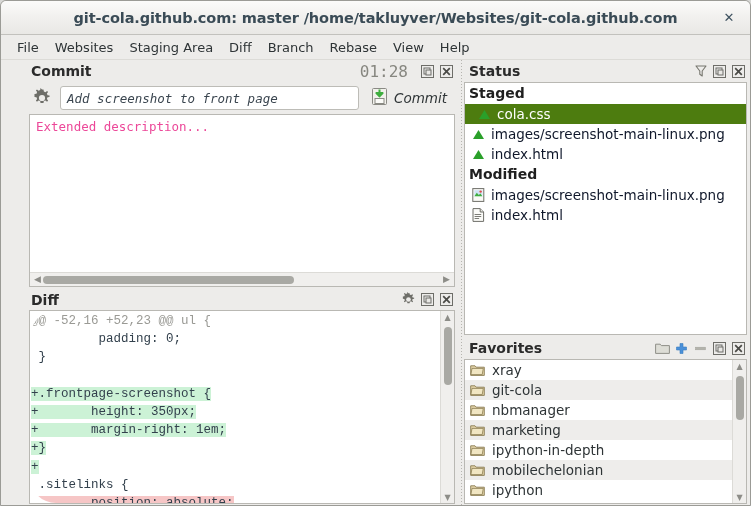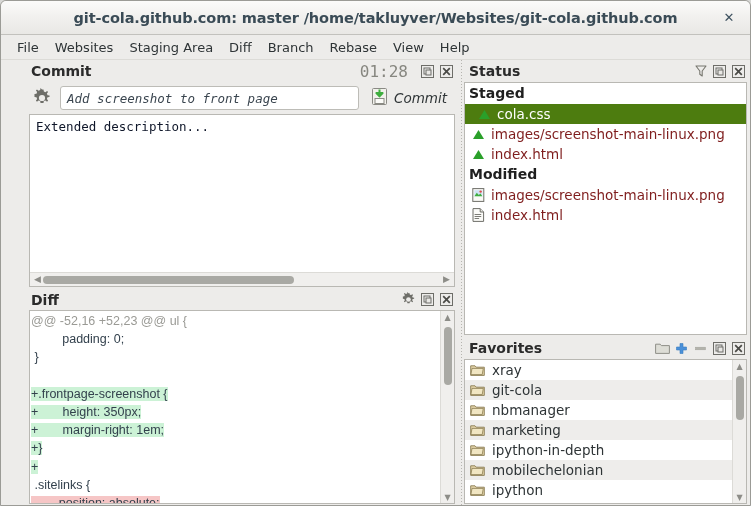--- a/index.html
+++ b/index.html
@@ -188,21 +188,21 @@
     border: 1px solid #b9b8b3;
     background: #fff;
     margin-bottom: 2px;
     box-sizing: border-box;
   }
   .desc-area {
     flex: 1 1 auto;
     padding: 4px 6px;
     font-family: "DejaVu Sans Mono", "Liberation Mono", monospace;
     font-size: 12.5px;
-    color: #0f172a;
+    color: #ec4899;
     overflow: hidden;
     white-space: pre;
   }
   .hscroll {
     height: 14px;
     background: #f0efed;
     border-top: 1px solid #dcdbd7;
     display: flex;
     align-items: center;
     padding: 0 2px;
@@ -231,27 +231,28 @@
     display: flex;
     margin: 0 3px 3px 3px;
     border: 1px solid #b9b8b3;
     background: #fff;
     min-height: 0;
     overflow: hidden;
     box-sizing: border-box;
   }
   .diff-text {
     flex: 1 1 auto;
-    font-family: Liberation Sans, sans-serif;
+    font-family: Liberation Mono, monospace;
     font-size: 12.5px;
     line-height: 18.2px;
     color: #33414d;
     white-space: pre;
     overflow: hidden;
     padding: 1px 0 0 1px;
+    border-radius: 26px;
   }
   .dline { display: block; height: 18.2px; }
   .dline > span { display: inline; }
   .dl-hunk { color: #9a9a95; }
   .dl-add  { background: #ccf2d6; }
   .dl-del  { background: #f6c6c6; }
   .vscroll {
     width: 14px;
     background: #f0efed;
     border-left: 1px solid #dcdbd7;
@@ -290,21 +291,21 @@
     padding: 1px 4px 1px 4px;
     line-height: 19px;
   }
   .file-row {
     display: flex;
     align-items: center;
     gap: 6px;
     padding: 0 4px 0 6px;
     height: 20px;
     font-size: 13.5px;
-    color: #7f1d1d;
+    color: #0f172a;
     cursor: pointer;
     white-space: nowrap;
   }
   .file-row.sel { background: #4d7c0f; color: #ffffff; padding-left: 12px; }
   .file-row .ico { width: 14px; height: 14px; flex: 0 0 auto; display:flex; align-items:center; justify-content:center; }
 
   
   .fav-dock { flex: 0 0 auto; height: 170px; display: flex; }
   .fav-frame {
     flex: 1 1 auto;

